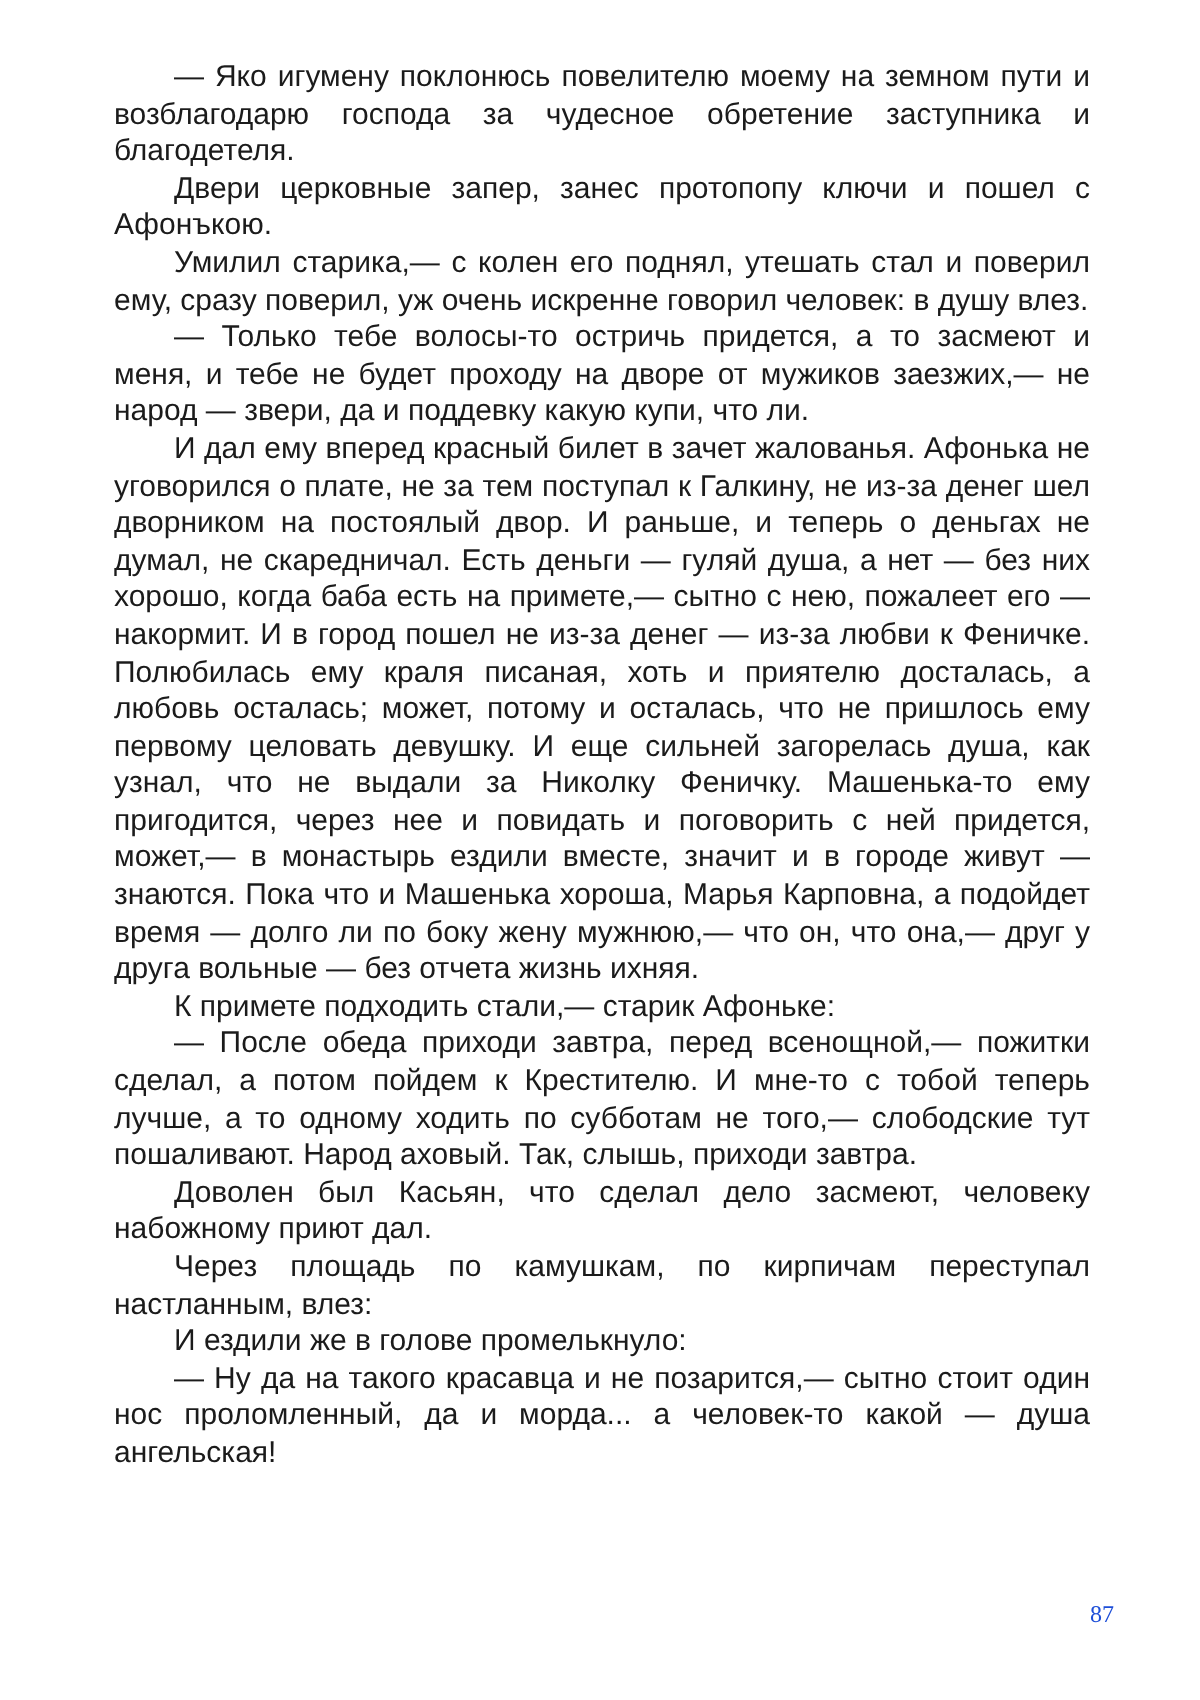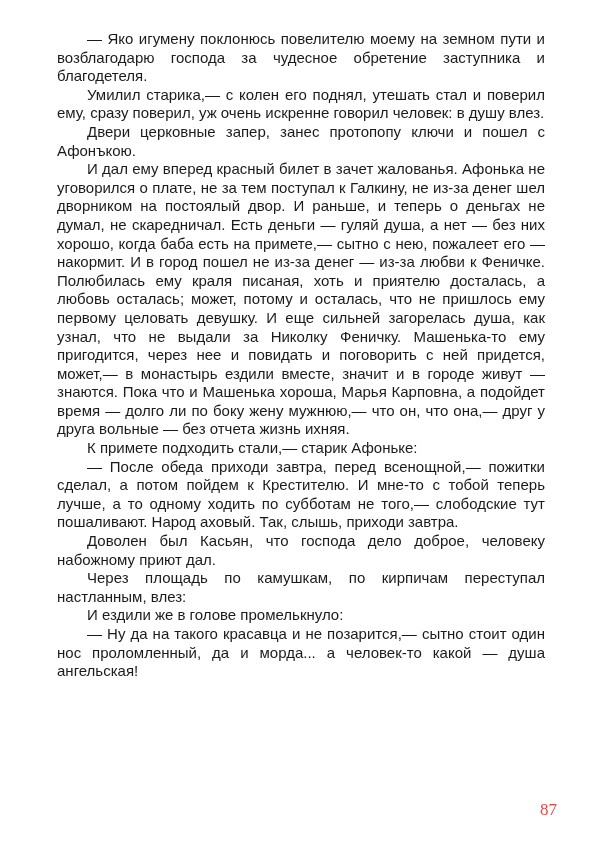--- a/index.html
+++ b/index.html
@@ -33,35 +33,36 @@
     margin: 0;
     padding: 0;
     text-indent: 30px;
   }
   .page-number {
     position: absolute;
     top: 800px;
     left: 499px;
     width: 58px;
     text-align: right;
-    color: #ef4444;
-    font-size: 17px;
+    color: #1d4ed8;
+    font-size: 12px;
     font-family: "Liberation Serif", "DejaVu Serif", serif;
   }
 </style>
 </head>
 <body>
 
 <div class="page">
   <div class="text-block">
     <p>— Яко игумену поклонюсь повелителю моему на земном пути и возблагодарю господа за чудесное обретение заступника и благодетеля.</p>
+    <p>Двери церковные запер, занес протопопу ключи и пошел с Афонъкою.</p>
     <p>Умилил старика,— с колен его поднял, утешать стал и поверил ему, сразу поверил, уж очень искренне говорил человек: в душу влез.</p>
-    <p>Двери церковные запер, занес протопопу ключи и пошел с Афонъкою.</p>
+    <p>— Только тебе волосы-то остричь придется, а то засмеют и меня, и тебе не будет проходу на дворе от мужиков заезжих,— не народ — звери, да и поддевку какую купи, что ли.</p>
     <p>И дал ему вперед красный билет в зачет жалованья. Афонька не уговорился о плате, не за тем поступал к Галкину, не из-за денег шел дворником на постоялый двор. И раньше, и теперь о деньгах не думал, не скаредничал. Есть деньги — гуляй душа, а нет — без них хорошо, когда баба есть на примете,— сытно с нею, пожалеет его — накормит. И в город пошел не из-за денег — из-за любви к Феничке. Полюбилась ему краля писаная, хоть и приятелю досталась, а любовь осталась; может, потому и осталась, что не пришлось ему первому целовать девушку. И еще сильней загорелась душа, как узнал, что не выдали за Николку Феничку. Машенька-то ему пригодится, через нее и повидать и поговорить с ней придется, может,— в монастырь ездили вместе, значит и в городе живут — знаются. Пока что и Машенька хороша, Марья Карповна, а подойдет время — долго ли по боку жену мужнюю,— что он, что она,— друг у друга вольные — без отчета жизнь ихняя.</p>
     <p>К примете подходить стали,— старик Афоньке:</p>
     <p>— После обеда приходи завтра, перед всенощной,— пожитки сделал, а потом пойдем к Крестителю. И мне-то с тобой теперь лучше, а то одному ходить по субботам не того,— слободские тут пошаливают. Народ аховый. Так, слышь, приходи завтра.</p>
-    <p>Доволен был Касьян, что господа дело доброе, человеку набожному приют дал.</p>
+    <p>Доволен был Касьян, что сделал дело засмеют, человеку набожному приют дал.</p>
     <p>Через площадь по камушкам, по кирпичам переступал настланным, влез:</p>
     <p>И ездили же в голове промелькнуло:</p>
     <p>— Ну да на такого красавца и не позарится,— сытно стоит один нос проломленный, да и морда... а человек-то какой — душа ангельская!</p>
   </div>
   <div class="page-number">87</div>
 </div>
 
 </body></html>

